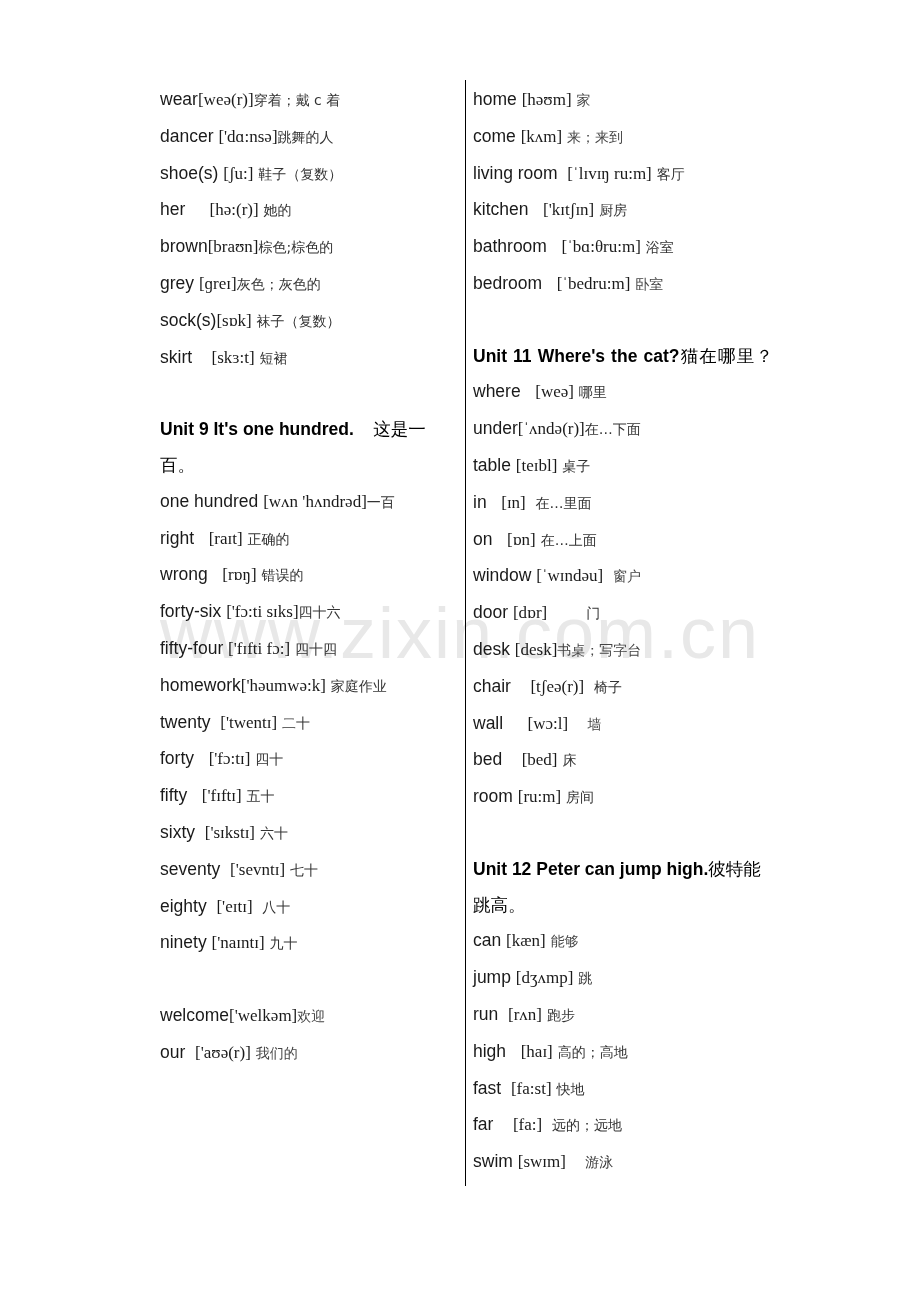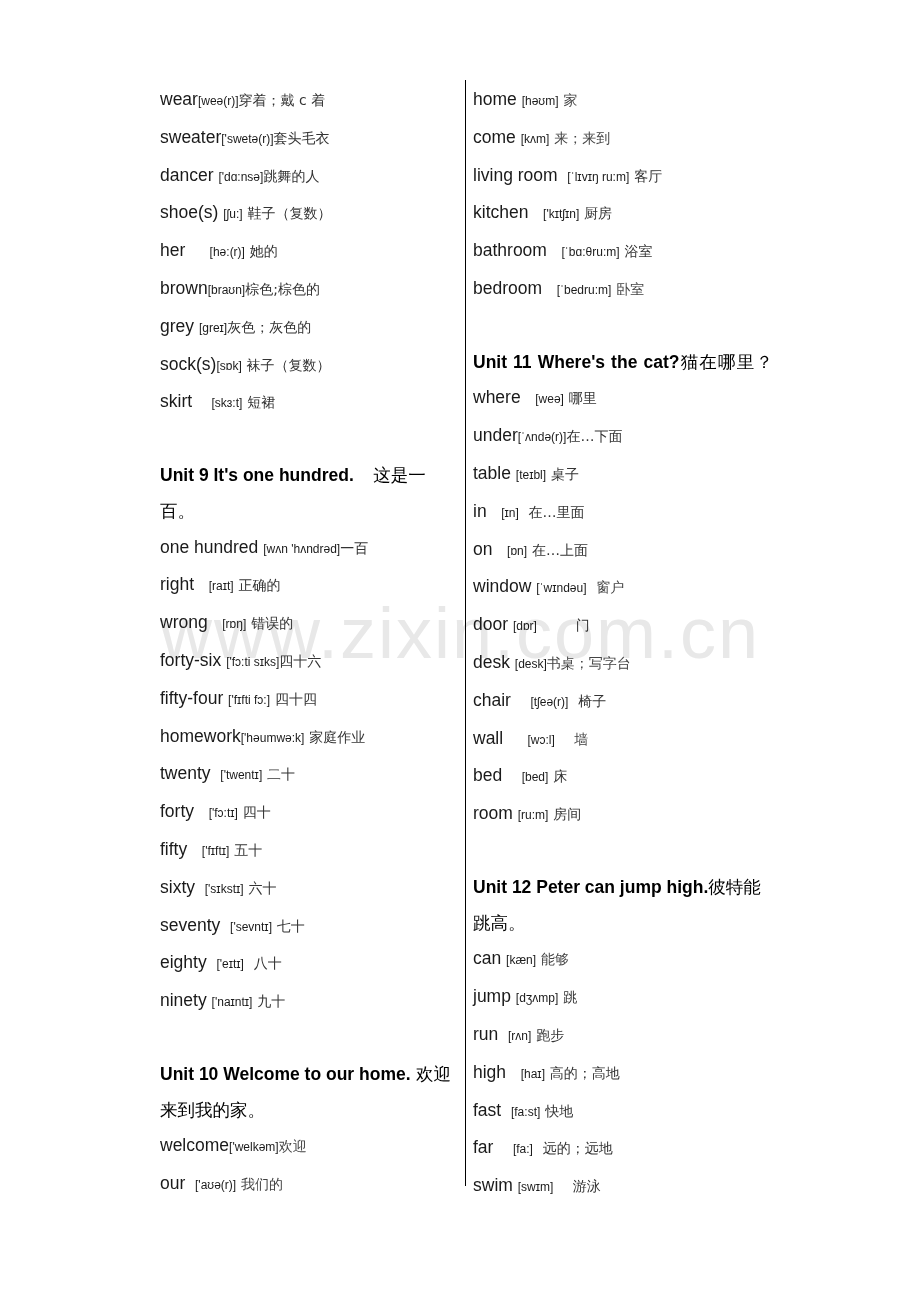--- a/index.html
+++ b/index.html
@@ -74,22 +74,22 @@
     font-family: "DejaVu Sans", "Liberation Sans", sans-serif;
     font-size: 14px;
     color: #333333;
   }
   .entry .cn-sm {
     font-family: "DejaVu Sans", "Liberation Sans", sans-serif;
     font-size: 14px;
     color: #444444;
   }
   .entry .ipa {
-    font-family: Liberation Sans, sans-serif;
-    font-size: 12px;
+    font-family: Liberation Serif, serif;
+    font-size: 17px;
   }
   .heading {
     font-size: 17.5px;
     line-height: 35.8px;
     font-weight: bold;
     color: #000000;
   }
   .heading .cn {
     font-family: "DejaVu Sans", "Liberation Sans", sans-serif;
     font-weight: normal;
@@ -111,21 +111,20 @@
 
 <div id="page">
 
   <div id="watermark">www.zixin.com.cn</div>
 
   <div id="divider"></div>
 
   <div id="columns">
     <div class="column" id="col-left">
         <div class="entry"><span class="word">wear</span><span></span><span class="ipa">[weə(r)]</span><span></span><span class="cn">穿着；戴 c 着</span></div>
-        <div class="entry"><span class="word">sweater</span><span></span><span class="ipa">['swetə(r)]</span><span></span><span class="cn">套头毛衣</span></div>
         <div class="entry"><span class="word">dancer</span><span>&nbsp;</span><span class="ipa">['dɑ:nsə]</span><span></span><span class="cn">跳舞的人</span></div>
         <div class="entry"><span class="word">shoe(s)</span><span>&nbsp;</span><span class="ipa">[ʃu:]</span><span>&nbsp;</span><span class="cn">鞋子（复数）</span></div>
         <div class="entry"><span class="word">her</span><span>&nbsp;&nbsp;&nbsp;&nbsp;&nbsp;</span><span class="ipa">[hə:(r)]</span><span>&nbsp;</span><span class="cn">她的</span></div>
         <div class="entry"><span class="word">brown</span><span></span><span class="ipa">[braʊn]</span><span></span><span class="cn">棕色;棕色的</span></div>
         <div class="entry"><span class="word">grey</span><span>&nbsp;</span><span class="ipa">[ɡreɪ]</span><span></span><span class="cn">灰色；灰色的</span></div>
         <div class="entry"><span class="word">sock(s)</span><span></span><span class="ipa">[sɒk]</span><span>&nbsp;</span><span class="cn">袜子（复数）</span></div>
         <div class="entry"><span class="word">skirt</span><span>&nbsp;&nbsp;&nbsp;&nbsp;</span><span class="ipa">[skɜ:t]</span><span>&nbsp;</span><span class="cn">短裙</span></div>
         <div class="spacer"></div>
         <div class="heading wrap"><span>Unit 9 It's one hundred.</span><span>&nbsp;&nbsp;&nbsp;&nbsp;</span><span class="cn">这是一百。</span></div>
         <div class="entry"><span class="word">one hundred</span><span>&nbsp;</span><span class="ipa">[wʌn 'hʌndrəd]</span><span></span><span class="cn">一百</span></div>
@@ -135,21 +134,20 @@
         <div class="entry"><span class="word">fifty-four</span><span>&nbsp;</span><span class="ipa">['fɪfti fɔ:]</span><span>&nbsp;</span><span class="cn">四十四</span></div>
         <div class="entry"><span class="word">homework</span><span></span><span class="ipa">['həumwə:k]</span><span>&nbsp;</span><span class="cn">家庭作业</span></div>
         <div class="entry"><span class="word">twenty</span><span>&nbsp;&nbsp;</span><span class="ipa">['twentɪ]</span><span>&nbsp;</span><span class="cn">二十</span></div>
         <div class="entry"><span class="word">forty</span><span>&nbsp;&nbsp;&nbsp;</span><span class="ipa">['fɔ:tɪ]</span><span>&nbsp;</span><span class="cn">四十</span></div>
         <div class="entry"><span class="word">fifty</span><span>&nbsp;&nbsp;&nbsp;</span><span class="ipa">['fɪftɪ]</span><span>&nbsp;</span><span class="cn">五十</span></div>
         <div class="entry"><span class="word">sixty</span><span>&nbsp;&nbsp;</span><span class="ipa">['sɪkstɪ]</span><span>&nbsp;</span><span class="cn">六十</span></div>
         <div class="entry"><span class="word">seventy</span><span>&nbsp;&nbsp;</span><span class="ipa">['sevntɪ]</span><span>&nbsp;</span><span class="cn">七十</span></div>
         <div class="entry"><span class="word">eighty</span><span>&nbsp;&nbsp;</span><span class="ipa">['eɪtɪ]</span><span>&nbsp;&nbsp;</span><span class="cn">八十</span></div>
         <div class="entry"><span class="word">ninety</span><span>&nbsp;</span><span class="ipa">['naɪntɪ]</span><span>&nbsp;</span><span class="cn">九十</span></div>
         <div class="spacer"></div>
-        <div class="heading wrap"><span>Unit 10 Welcome to our home.</span><span class="cn"> 欢迎来到我的家。</span></div>
         <div class="entry"><span class="word">welcome</span><span></span><span class="ipa">['welkəm]</span><span></span><span class="cn-sm">欢迎</span></div>
         <div class="entry"><span class="word">our</span><span>&nbsp;&nbsp;</span><span class="ipa">['aʊə(r)]</span><span>&nbsp;</span><span class="cn-sm">我们的</span></div>
       </div>
     <div class="column" id="col-right">
         <div class="entry"><span class="word">home</span><span>&nbsp;</span><span class="ipa">[həʊm]</span><span>&nbsp;</span><span class="cn-sm">家</span></div>
         <div class="entry"><span class="word">come</span><span>&nbsp;</span><span class="ipa">[kʌm]</span><span>&nbsp;</span><span class="cn-sm">来；来到</span></div>
         <div class="entry"><span class="word">living room</span><span>&nbsp;&nbsp;</span><span class="ipa">[ˈlɪvɪŋ ru:m]</span><span>&nbsp;</span><span class="cn">客厅</span></div>
         <div class="entry"><span class="word">kitchen</span><span>&nbsp;&nbsp;&nbsp;</span><span class="ipa">['kɪtʃɪn]</span><span>&nbsp;</span><span class="cn">厨房</span></div>
         <div class="entry"><span class="word">bathroom</span><span>&nbsp;&nbsp;&nbsp;</span><span class="ipa">[ˈbɑ:θru:m]</span><span>&nbsp;</span><span class="cn">浴室</span></div>
         <div class="entry"><span class="word">bedroom</span><span>&nbsp;&nbsp;&nbsp;</span><span class="ipa">[ˈbedru:m]</span><span>&nbsp;</span><span class="cn-sm">卧室</span></div>

